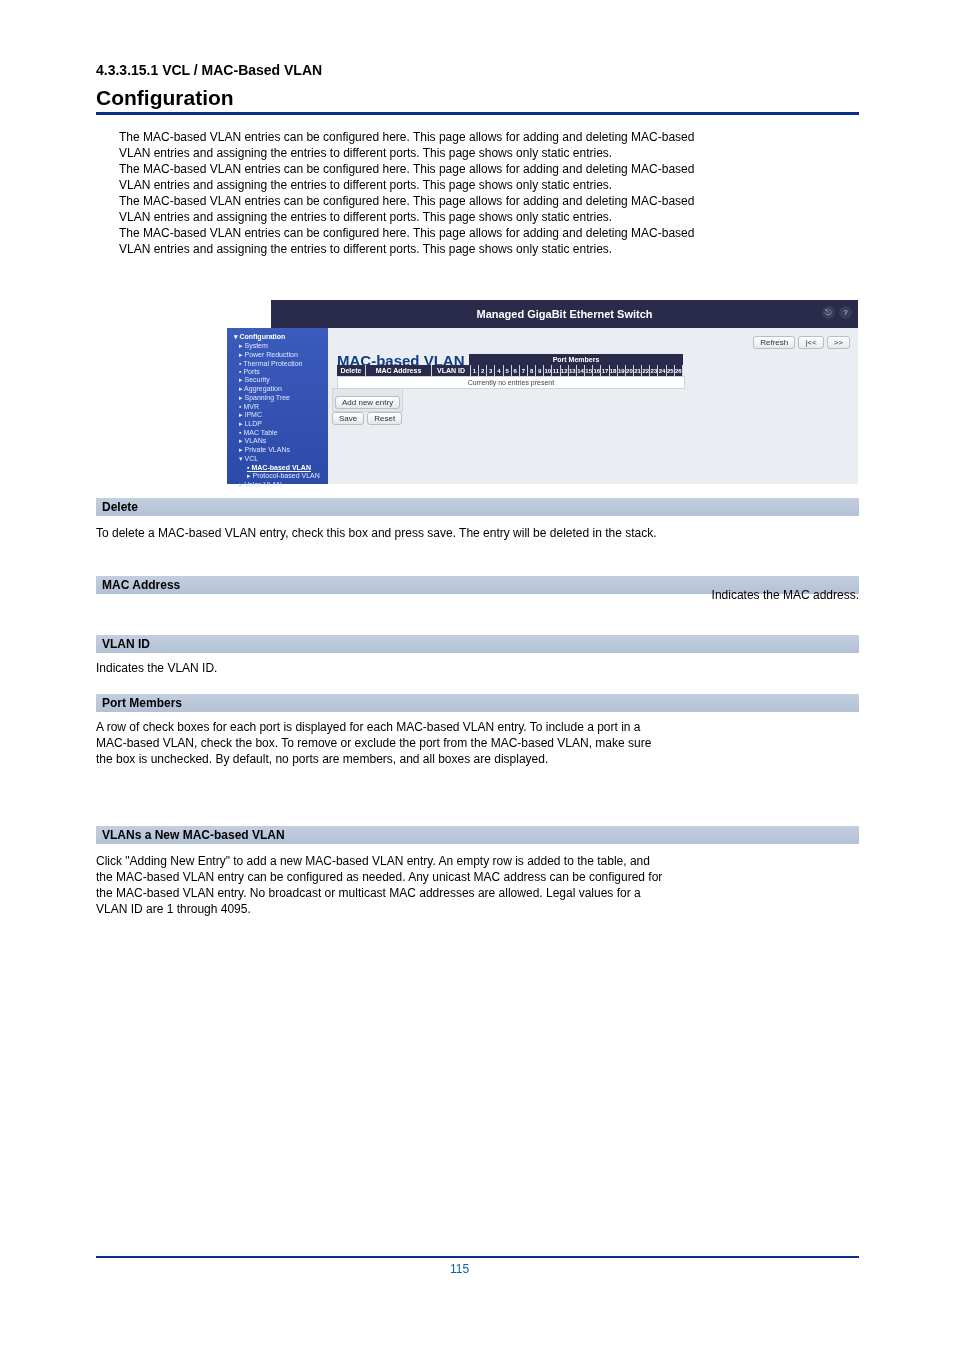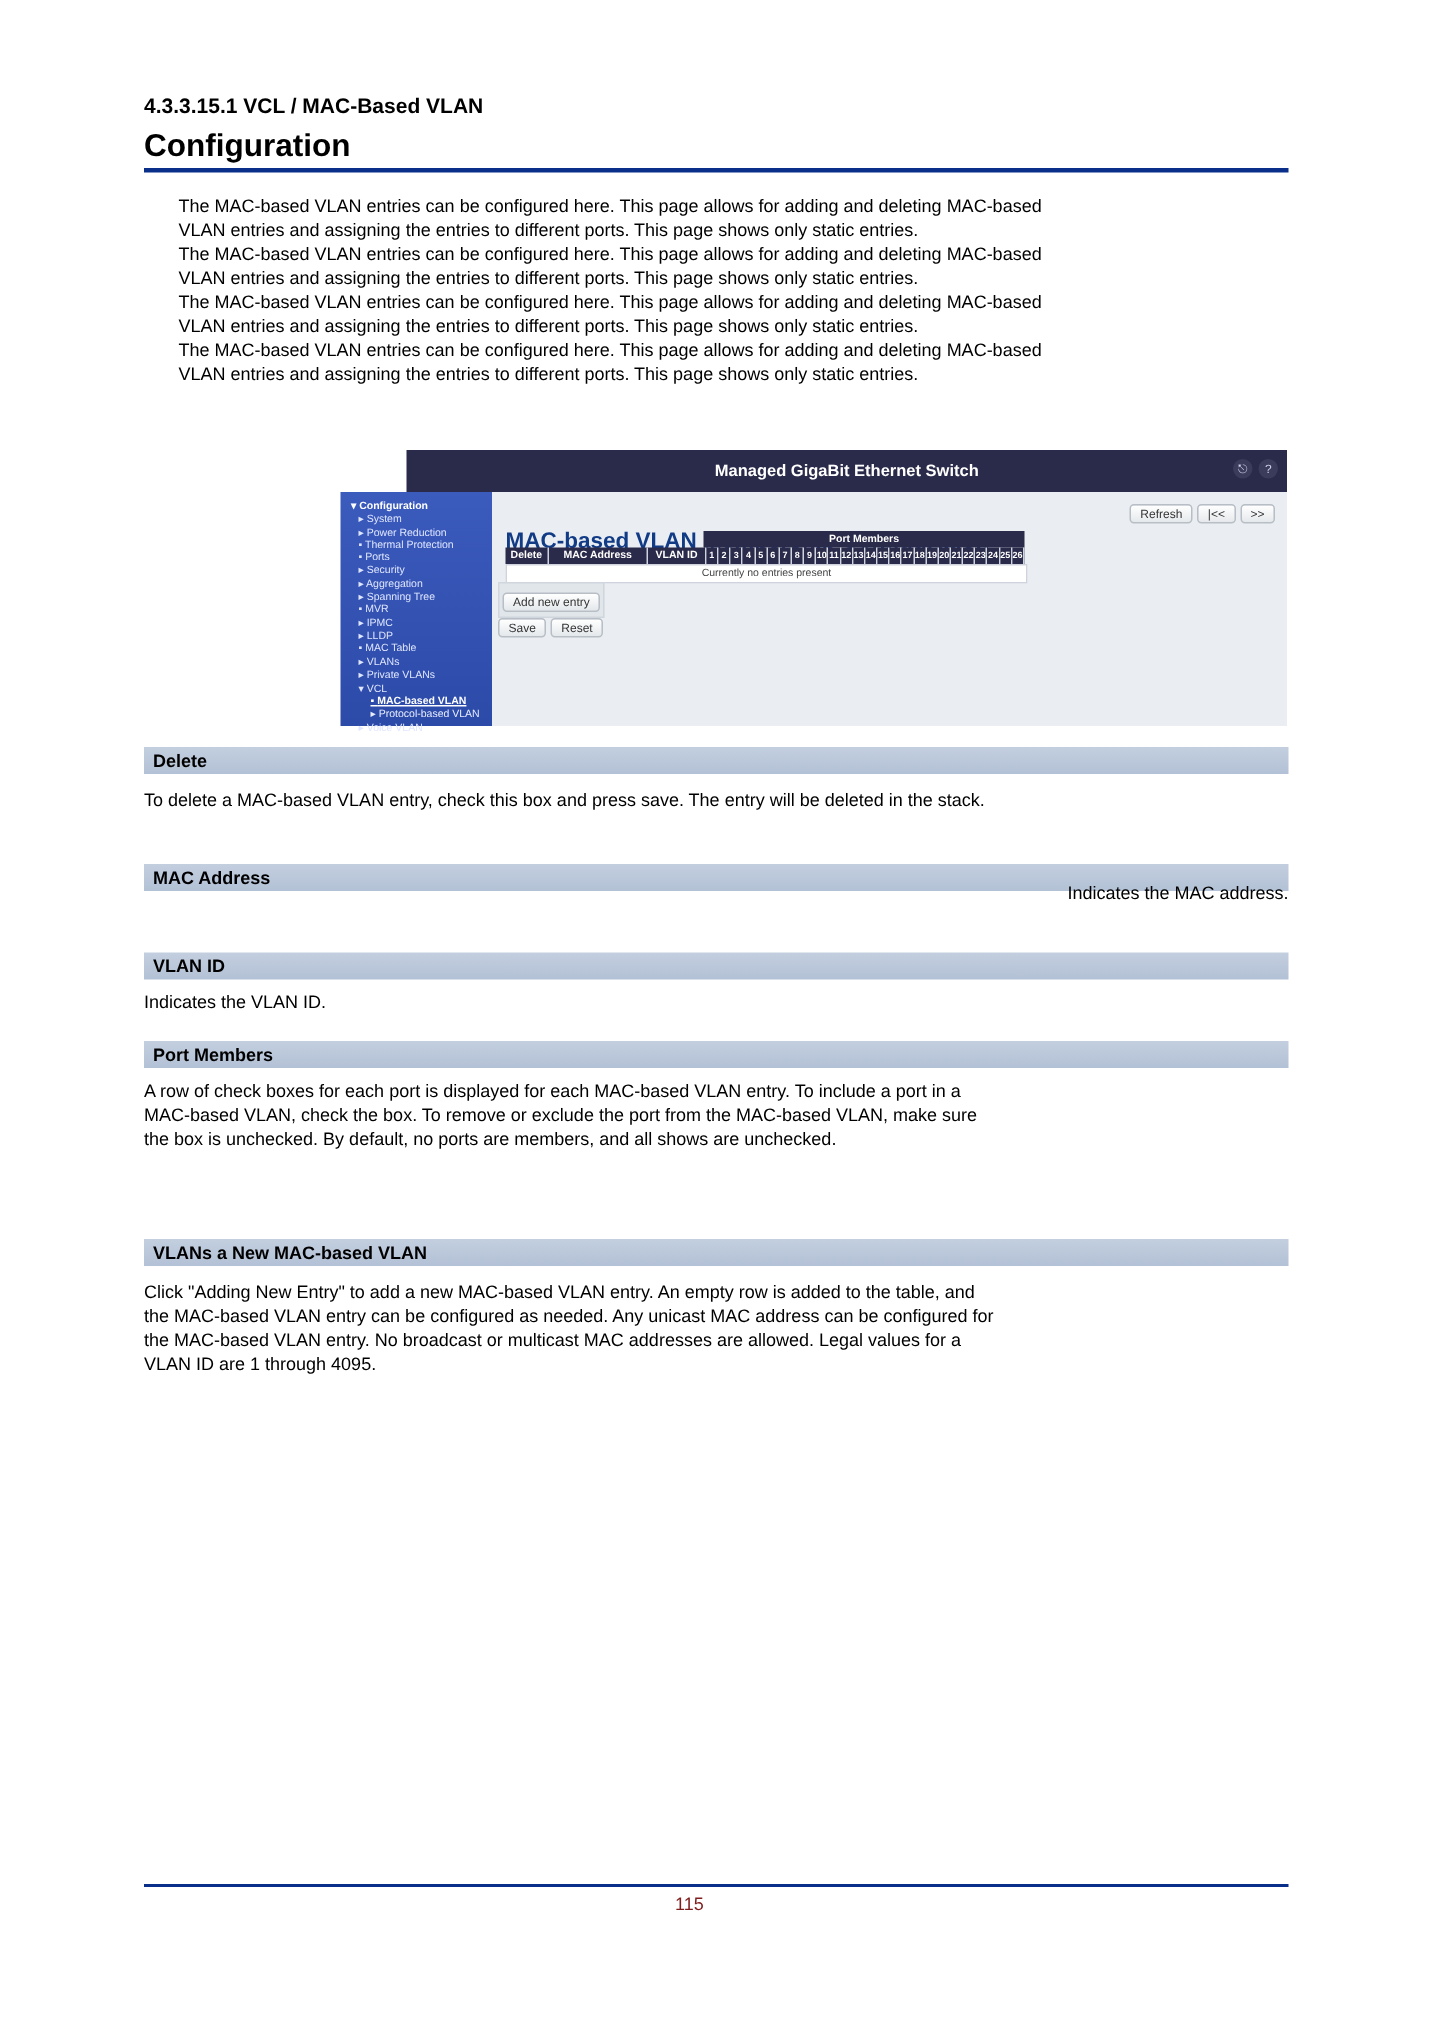--- a/index.html
+++ b/index.html
@@ -75,21 +75,21 @@
   #txt4b { top: 736px; }
   #txt4c { top: 752px; }
   #txt4d { top: 768px; }
   #txt5a { top: 854px; }
   #txt5b { top: 870px; }
   #txt5c { top: 886px; }
   #txt5d { top: 902px; }
   #txt5e { top: 918px; }
 
   hr.hr-bot { position: absolute; left: 96px; top: 1248px; width: 763px; border: none; border-top: 2px solid #0a2f8a; }
-  .pgnum { position: absolute; left: 450px; top: 1262px; font-size: 12px; color: #7f1d1d; }
+  .pgnum { position: absolute; left: 450px; top: 1262px; font-size: 12px; color: #0369a1; }
 </style>
 </head>
 <body>
 
 <div class="page">
   <div class="topline1">4.3.3.15.1 VCL / MAC-Based VLAN</div>
   <div class="topline2">Configuration </div>
   <hr class="hr-top">
 
   <div class="para" id="p1">The MAC-based VLAN entries can be configured here. This page allows for adding and deleting MAC-based</div>
@@ -198,21 +198,21 @@
   <div class="band" id="band3">
       <span>VLAN ID</span>
     </div>
   <div class="body-txt" id="txt3">Indicates the VLAN ID.</div>
 
   <div class="band" id="band4">
       <span>Port Members</span>
     </div>
   <div class="body-txt" id="txt4a">A row of check boxes for each port is displayed for each MAC-based VLAN entry. To include a port in a</div>
   <div class="body-txt" id="txt4b">MAC-based VLAN, check the box. To remove or exclude the port from the MAC-based VLAN, make sure</div>
-  <div class="body-txt" id="txt4c">the box is unchecked. By default, no ports are members, and all shows are unchecked.</div>
+  <div class="body-txt" id="txt4c">the box is unchecked. By default, no ports are members, and all boxes are displayed.</div>
   <div class="body-txt" id="txt4d"></div>
 
   <div class="band" id="band5">
       <span>VLANs a New MAC-based VLAN</span>
     </div>
   <div class="body-txt" id="txt5a">Click "Adding New Entry" to add a new MAC-based VLAN entry. An empty row is added to the table, and</div>
   <div class="body-txt" id="txt5b">the MAC-based VLAN entry can be configured as needed. Any unicast MAC address can be configured for</div>
   <div class="body-txt" id="txt5c">the MAC-based VLAN entry. No broadcast or multicast MAC addresses are allowed. Legal values for a</div>
   <div class="body-txt" id="txt5d">VLAN ID are 1 through 4095.</div>
   <div class="body-txt" id="txt5e"></div>

